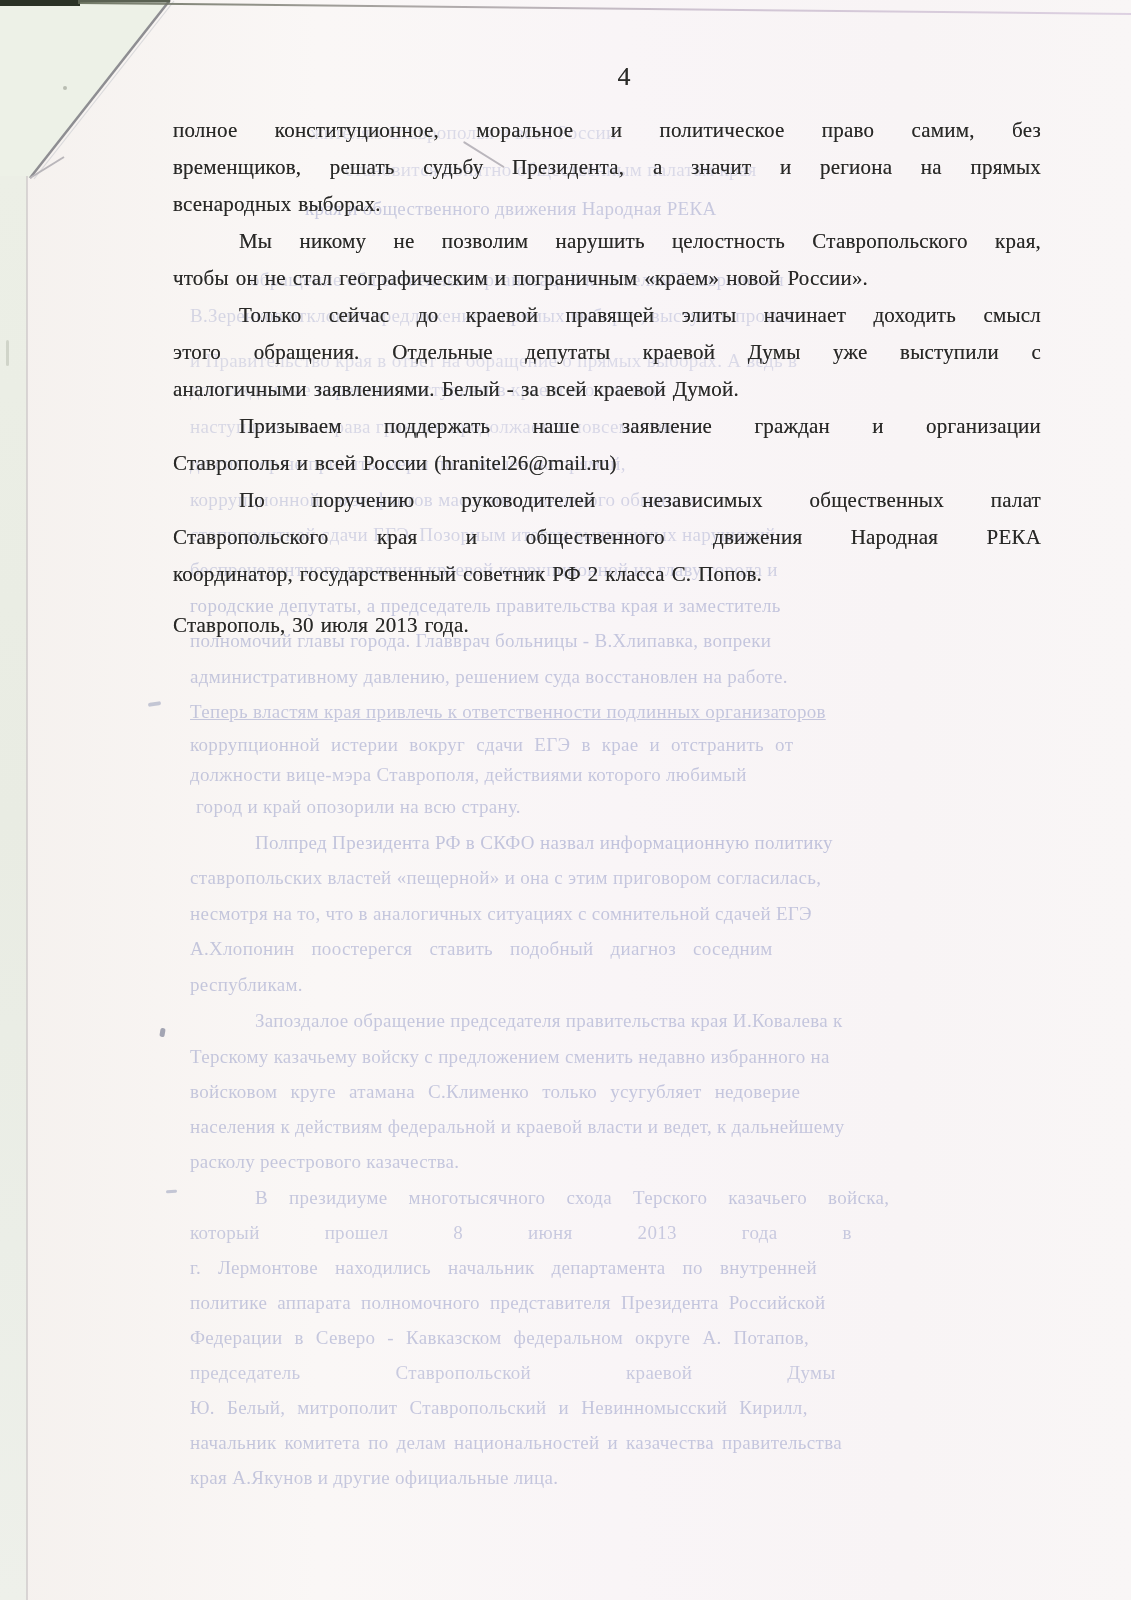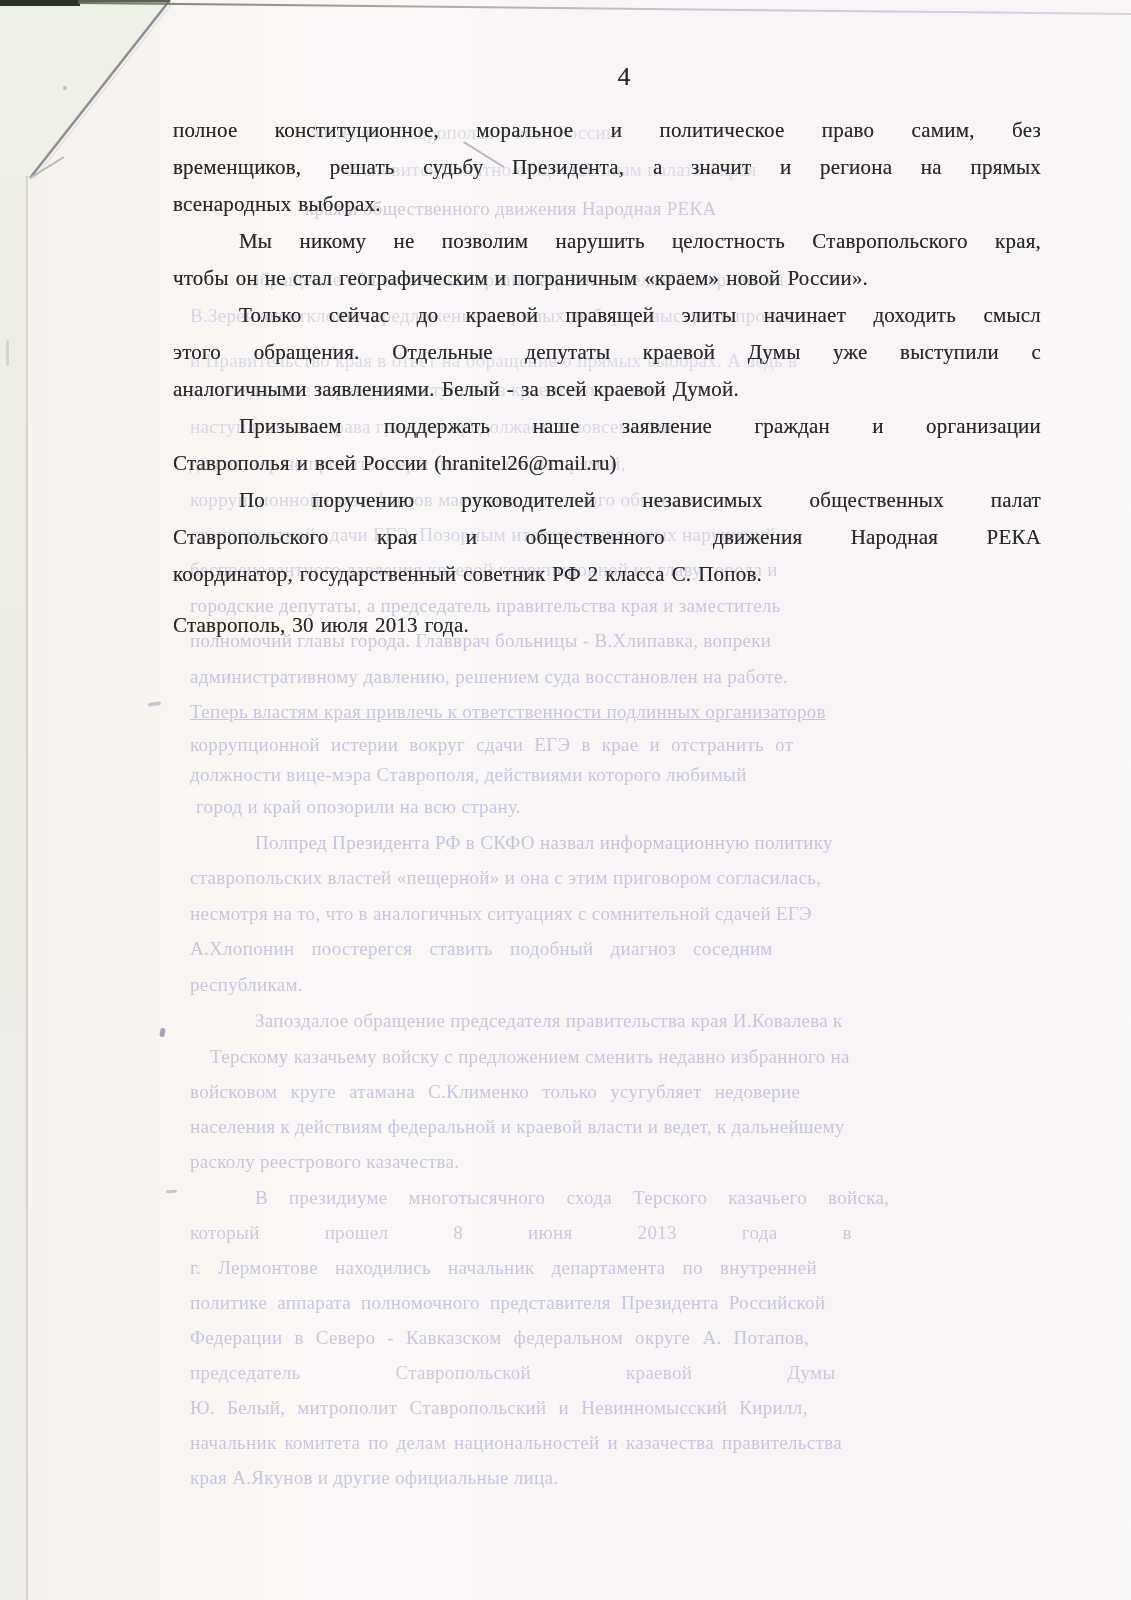--- a/index.html
+++ b/index.html
@@ -93,21 +93,21 @@
       <div class="gline" style="left: 190px; top: 695px; opacity: 0.45; text-decoration: underline;">Теперь властям края привлечь к ответственности подлинных организаторов</div>
       <div class="gline" style="left: 190px; top: 728px; opacity: 0.45; word-spacing: 6px;">коррупционной истерии  вокруг сдачи ЕГЭ в крае и отстранить от</div>
       <div class="gline" style="left: 190px; top: 758px; opacity: 0.45;">должности вице-мэра  Ставрополя, действиями которого любимый</div>
       <div class="gline" style="left: 196px; top: 790px; opacity: 0.45;">город и край опозорили на всю страну.</div>
       <div class="gline" style="left: 255px; top: 826px; opacity: 0.48;">Полпред Президента РФ в СКФО назвал информационную политику</div>
       <div class="gline" style="left: 190px; top: 861px; opacity: 0.45;">ставропольских властей «пещерной» и она с этим приговором согласилась,</div>
       <div class="gline" style="left: 190px; top: 897px; opacity: 0.45;">несмотря на то, что в аналогичных ситуациях с сомнительной  сдачей ЕГЭ</div>
       <div class="gline" style="left: 190px; top: 932px; opacity: 0.45; word-spacing: 12px;">А.Хлопонин  поостерегся  ставить  подобный  диагноз  соседним</div>
       <div class="gline" style="left: 190px; top: 968px; opacity: 0.45;">республикам.</div>
       <div class="gline" style="left: 255px; top: 1004px; opacity: 0.45;">Запоздалое обращение председателя правительства края И.Ковалева к</div>
-      <div class="gline" style="left: 190px; top: 1040px; opacity: 0.45; margin-left: 20px;">Терскому казачьему войску с предложением сменить  недавно избранного на</div>
+      <div class="gline" style="left: 190px; top: 1040px; opacity: 0.45;">Терскому казачьему войску с предложением сменить  недавно избранного на</div>
       <div class="gline" style="left: 190px; top: 1075px; opacity: 0.45; word-spacing: 8px;">войсковом круге  атамана С.Клименко только  усугубляет  недоверие</div>
       <div class="gline" style="left: 190px; top: 1110px; opacity: 0.45;">населения к действиям федеральной и краевой власти и ведет, к дальнейшему</div>
       <div class="gline" style="left: 190px; top: 1145px; opacity: 0.45;">расколу реестрового казачества.</div>
       <div class="gline" style="left: 255px; top: 1181px; opacity: 0.45; word-spacing: 16px;">В президиуме   многотысячного схода Терского казачьего войска,</div>
       <div class="gline" style="left: 190px; top: 1216px; opacity: 0.42; word-spacing: 60px;">который прошел 8 июня 2013 года в</div>
       <div class="gline" style="left: 190px; top: 1251px; opacity: 0.45; word-spacing: 12px;">г. Лермонтове  находились  начальник  департамента  по  внутренней</div>
       <div class="gline" style="left: 190px; top: 1286px; opacity: 0.45; word-spacing: 5px;">политике аппарата полномочного представителя Президента Российской</div>
       <div class="gline" style="left: 190px; top: 1321px; opacity: 0.45; word-spacing: 7px;">Федерации в Северо - Кавказском федеральном округе А. Потапов,</div>
       <div class="gline" style="left: 190px; top: 1356px; opacity: 0.42; word-spacing: 90px;">председатель Ставропольской краевой Думы</div>
       <div class="gline" style="left: 190px; top: 1391px; opacity: 0.45; word-spacing: 7px;">Ю. Белый, митрополит Ставропольский и Невинномысский  Кирилл,</div>

